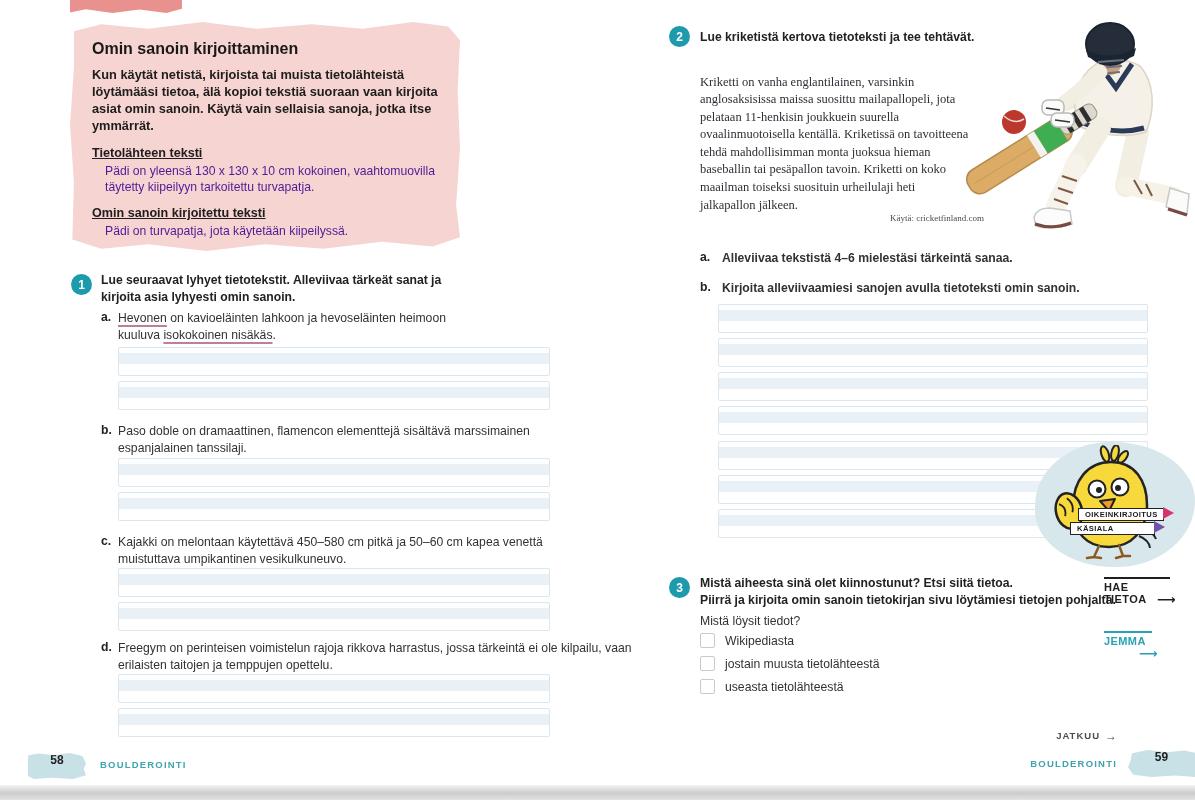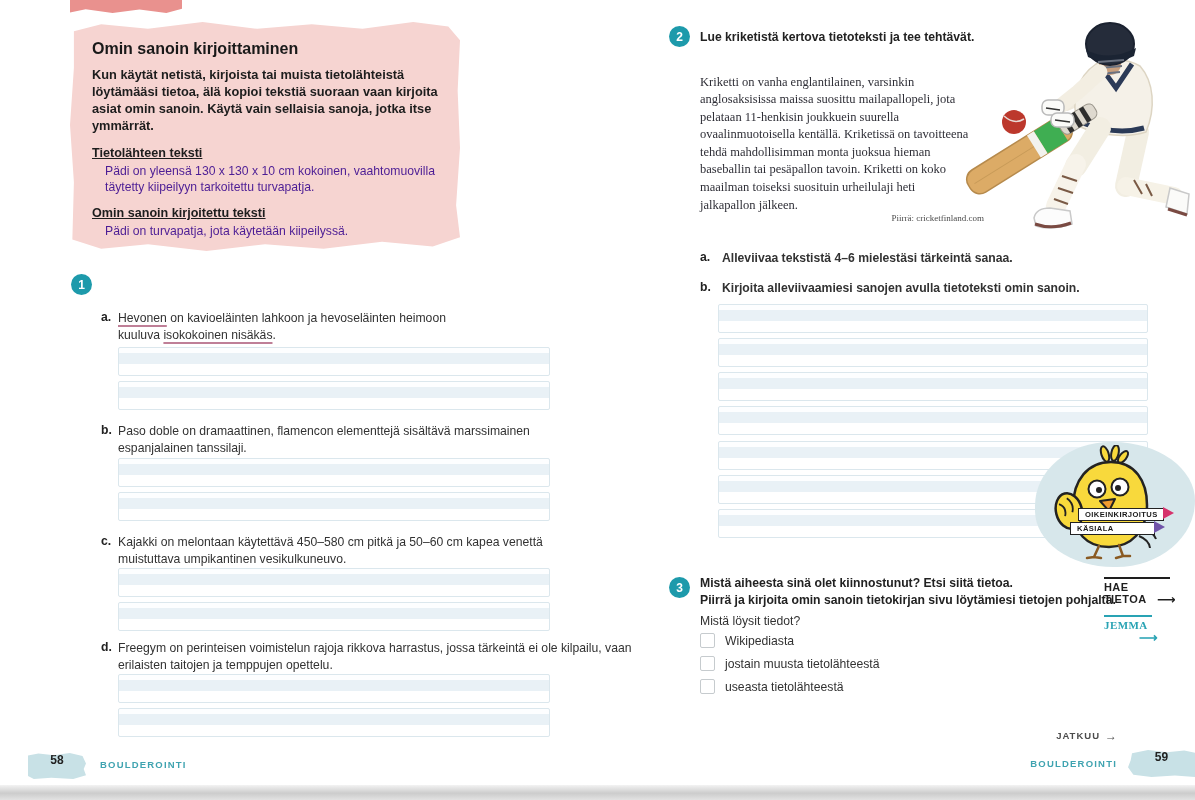--- a/index.html
+++ b/index.html
@@ -96,20 +96,21 @@
   <section class="infobox">
     <h2 class="ib-title">Omin sanoin kirjoittaminen</h2>
     <p class="ib-intro">Kun käytät netistä, kirjoista tai muista tietolähteistä löytämääsi tietoa, älä kopioi tekstiä suoraan vaan kirjoita asiat omin sanoin. Käytä vain sellaisia sanoja, jotka itse ymmärrät.</p>
     <h3 class="ib-h">Tietolähteen teksti</h3>
     <p class="ib-p">Pädi on yleensä 130 x 130 x 10 cm kokoinen, vaahtomuovilla täytetty kiipeilyyn tarkoitettu turvapatja.</p>
     <h3 class="ib-h">Omin sanoin kirjoitettu teksti</h3>
     <p class="ib-p">Pädi on turvapatja, jota käytetään kiipeilyssä.</p>
   </section>
 
   <span class="badge" style="left:71px;top:274px;">1</span>
+  <p class="instr abs" style="left:101px;top:272px;width:352px;">Lue seuraavat lyhyet tietotekstit. Alleviivaa tärkeät sanat ja kirjoita asia lyhyesti omin sanoin.</p>
 
   <span class="item-label" style="left:101px;top:310px;">a.</span>
   <p class="item-text abs" style="left:118px;top:310px;width:352px;"><span class="u">Hevonen</span><span> on kavioeläinten lahkoon ja hevoseläinten heimoon kuuluva </span><span class="u">isokokoinen nisäkäs</span><span>.</span></p>
   <div class="ans" style="left:118px;top:347px;width:432px;"></div>
   <div class="ans" style="left:118px;top:381px;width:432px;"></div>
 
   <span class="item-label" style="left:101px;top:423px;">b.</span>
   <p class="item-text abs" style="left:118px;top:423px;width:455px;"><span>Paso doble on dramaattinen, flamencon elementtejä sisältävä marssimainen espanjalainen tanssilaji.</span></p>
   <div class="ans" style="left:118px;top:458px;width:432px;"></div>
   <div class="ans" style="left:118px;top:492px;width:432px;"></div>
@@ -126,21 +127,21 @@
 
   <div class="flag flag-left">
     <span>58</span>
   </div>
   <span class="footer-label" style="left:100px;top:759px;">BOULDEROINTI</span>
 
   <span class="badge" style="left:669px;top:26px;">2</span>
   <p class="instr abs" style="left:700px;top:29px;width:430px;">Lue kriketistä kertova tietoteksti ja tee tehtävät.</p>
 
   <p class="reading" style="left:700px;top:61px;width:272px;">Kriketti on vanha englantilainen, varsinkin anglosaksisissa maissa suosittu mailapallopeli, jota pelataan 11-henkisin joukkuein suurella ovaalinmuotoisella kentällä. Kriketissä on tavoitteena tehdä mahdollisimman monta juoksua hieman baseballin tai pesäpallon tavoin. Kriketti on koko maailman toiseksi suosituin urheilulaji heti jalkapallon jälkeen.</p>
-  <p class="source" style="left:886px;top:204px;width:98px;">Piirrä: cricketfinland.com</p>
+  <p class="source" style="left:886px;top:204px;width:98px;">Käytä: cricketfinland.com</p>
 
   <svg class="abs" style="left:950px;top:4px;" width="245" height="234" viewBox="0 0 245 234">
 
     <path d="M172,75 L116,100" stroke="#efe9dc" stroke-width="14" stroke-linecap="round" fill="none"></path>
 
     <path d="M188,128 L176,182" stroke="#f2eee2" stroke-width="22" stroke-linecap="round" fill="none"></path>
     <path d="M176,182 L224,192" stroke="#f6f2e7" stroke-width="18" stroke-linecap="round" fill="none"></path>
     <path d="M184,176 l8,14 M196,180 l6,12" stroke="#7a5a45" stroke-width="2" fill="none"></path>
     <path d="M220,184 L239,190 L237,210 L216,203 Z" fill="#fbfbf9" stroke="#c9c9c9" stroke-width="1.5"></path>
     <path d="M218,205 L237,211" stroke="#7a4a42" stroke-width="3"></path>
@@ -232,21 +233,21 @@
   <span class="cb-label" style="left:725px;top:634px;">Wikipediasta</span>
   <div class="cbox" style="left:700px;top:656px;"></div>
   <span class="cb-label" style="left:725px;top:657px;">jostain muusta tietolähteestä</span>
   <div class="cbox" style="left:700px;top:679px;"></div>
   <span class="cb-label" style="left:725px;top:680px;">useasta tietolähteestä</span>
 
   <div class="stamp stamp-hae" style="left:1104px;top:577px;">
     <span>HAE TIETOA</span>
     <span class="stamp-arrow">⟶</span>
   </div>
-  <div class="stamp stamp-jemma" style="left:1104px;top:615px;font-family:Liberation Serif, serif;">
+  <div class="stamp stamp-jemma" style="left:1104px;top:631px;">
     <span>JEMMA</span>
     <span class="stamp-arrow">⟶</span>
   </div>
 
   <div class="jatkuu">
     <span>JATKUU</span><span class="ar">→</span>
   </div>
   <span class="footer-label" style="left:985px;top:758px;width:132px;text-align:right;">BOULDEROINTI</span>
   <div class="flag flag-right">
     <span>59</span>

